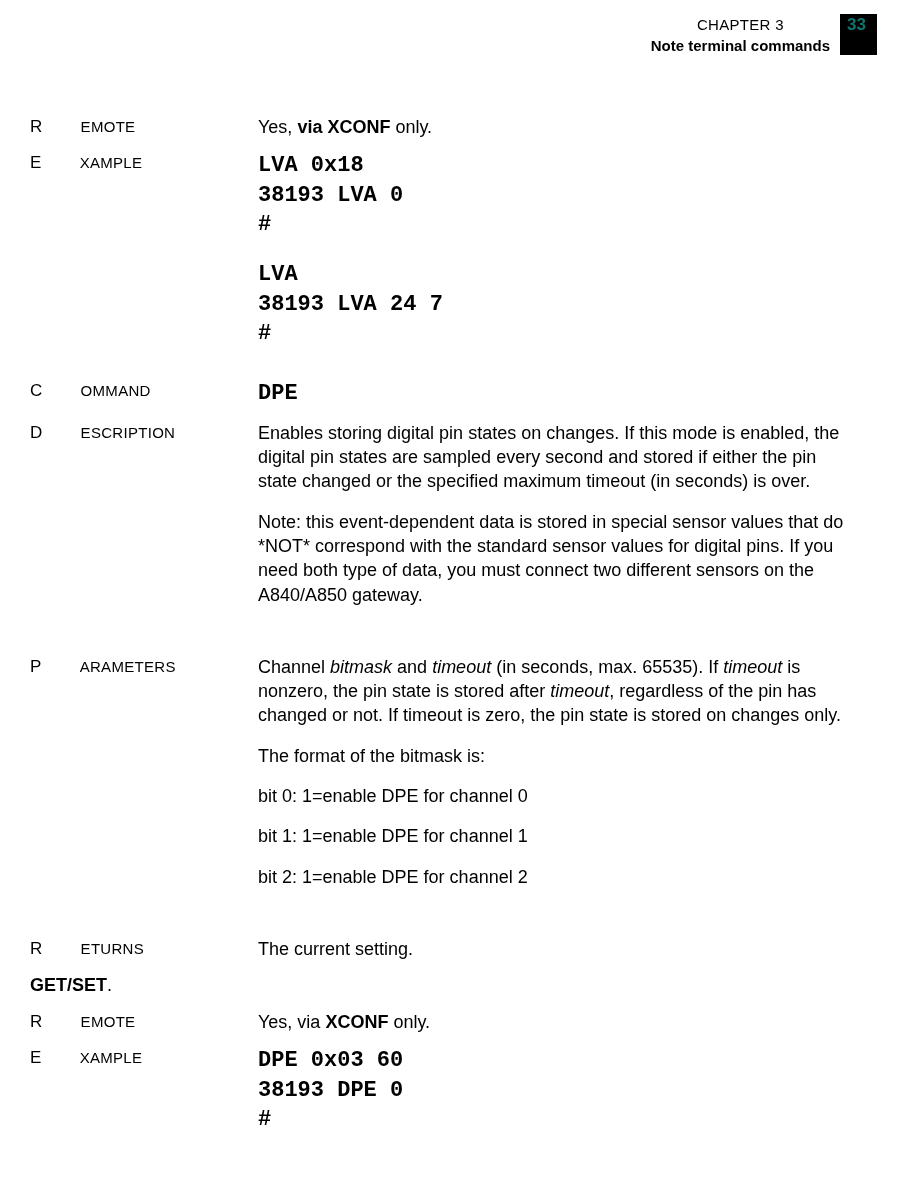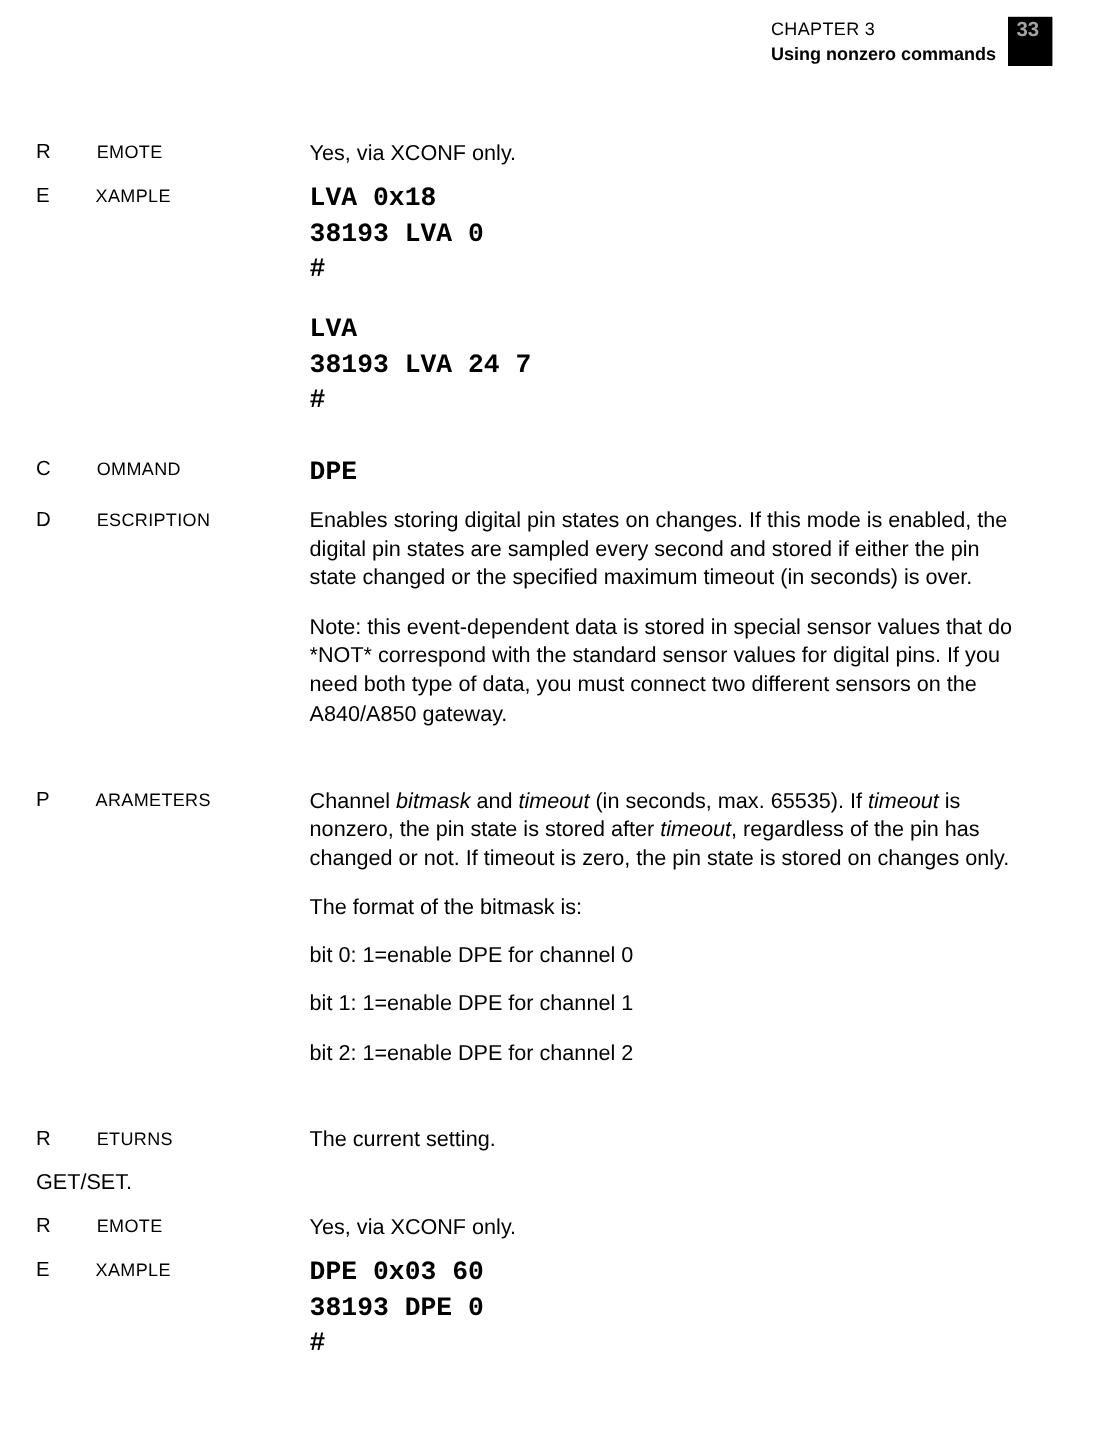--- a/index.html
+++ b/index.html
@@ -17,36 +17,36 @@
     box-sizing: border-box;
     position: relative;
   }
   .header {
     display: flex;
     justify-content: flex-end;
     align-items: flex-start;
     margin-bottom: 60px;
   }
   .header-text {
-    text-align: left;
+    text-align: center;
     padding-right: 10px;
     padding-top: 2px;
   }
   .chapter-line {
     font-size: 15px;
     letter-spacing: 0.3px;
   }
   .section-line {
     font-size: 15px;
     font-weight: 600;
     margin-top: 4px;
   }
   .page-number-box {
     background: #000;
-    color: #a3a3a3;
+    color: #0f766e;
     font-weight: 700;
     font-size: 17px;
     padding: 2px 6px 20px 7px;
     line-height: 1.1;
     min-width: 24px;
     text-align: left;
   }
   .rows {
     display: flex;
     flex-direction: column;
@@ -82,38 +82,38 @@
     margin-bottom: 0;
   }
   .mono {
     font-family: "Courier New", Courier, monospace;
     font-weight: 700;
     font-size: 22px;
     white-space: pre;
     line-height: 1.35;
   }
   .bold {
-    font-weight: 400;
+    font-weight: 700;
   }
   .italic {
     font-style: italic;
   }
   .gap-small { height: 12px; }
   .gap-med { height: 30px; }
   .gap-large { height: 48px; }
 </style>
 </head>
 <body>
 
 <div class="page">
 
   <div class="header">
     <div class="header-text">
       <div class="chapter-line">CHAPTER 3</div>
-      <div class="section-line">Using nonzero commands</div>
+      <div class="section-line">Note terminal commands</div>
     </div>
     <div class="page-number-box">33</div>
   </div>
 
   <div class="rows">
 
     <div class="row">
       <div class="label-col">
         <span class="first">R</span><span class="smallcaps">EMOTE</span>
       </div>

